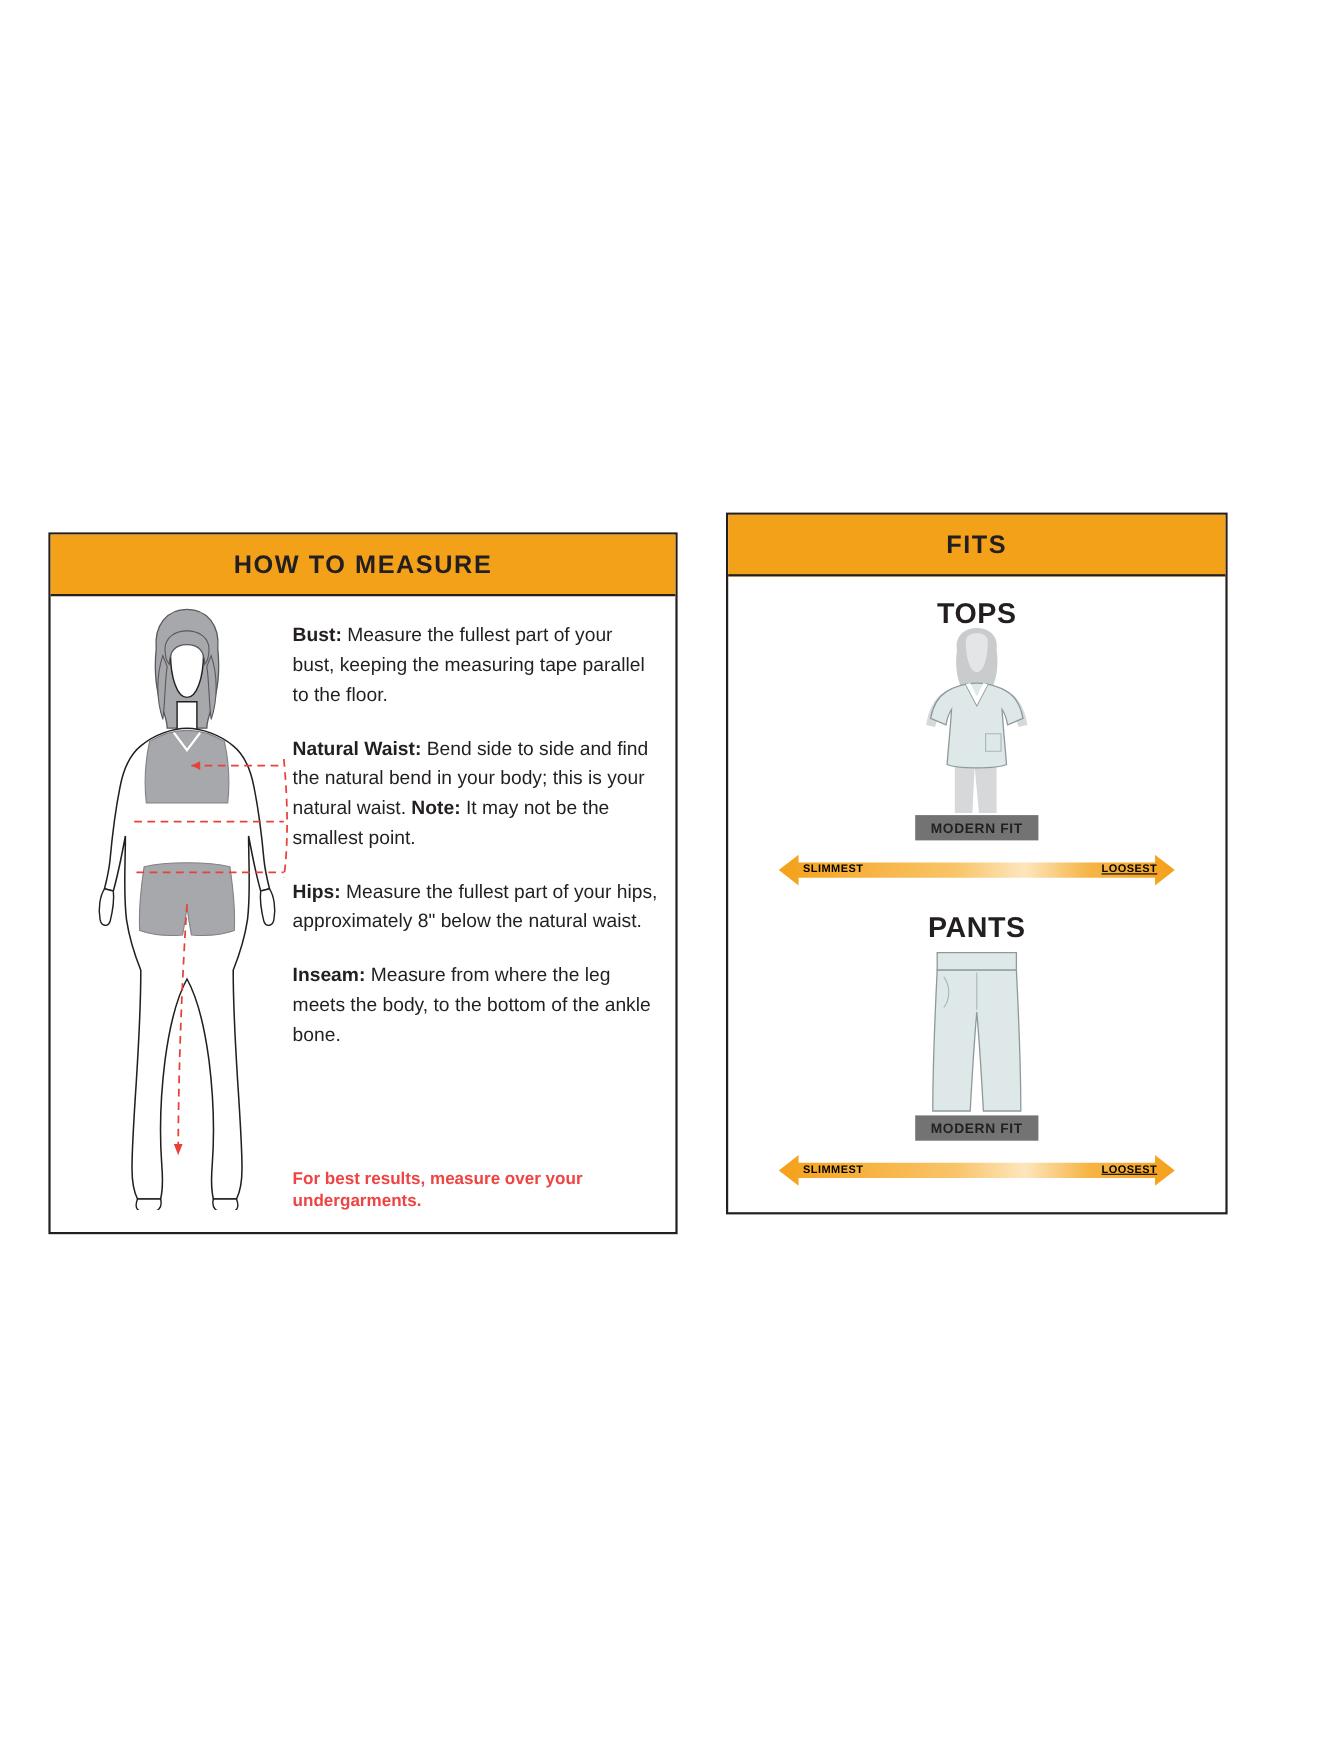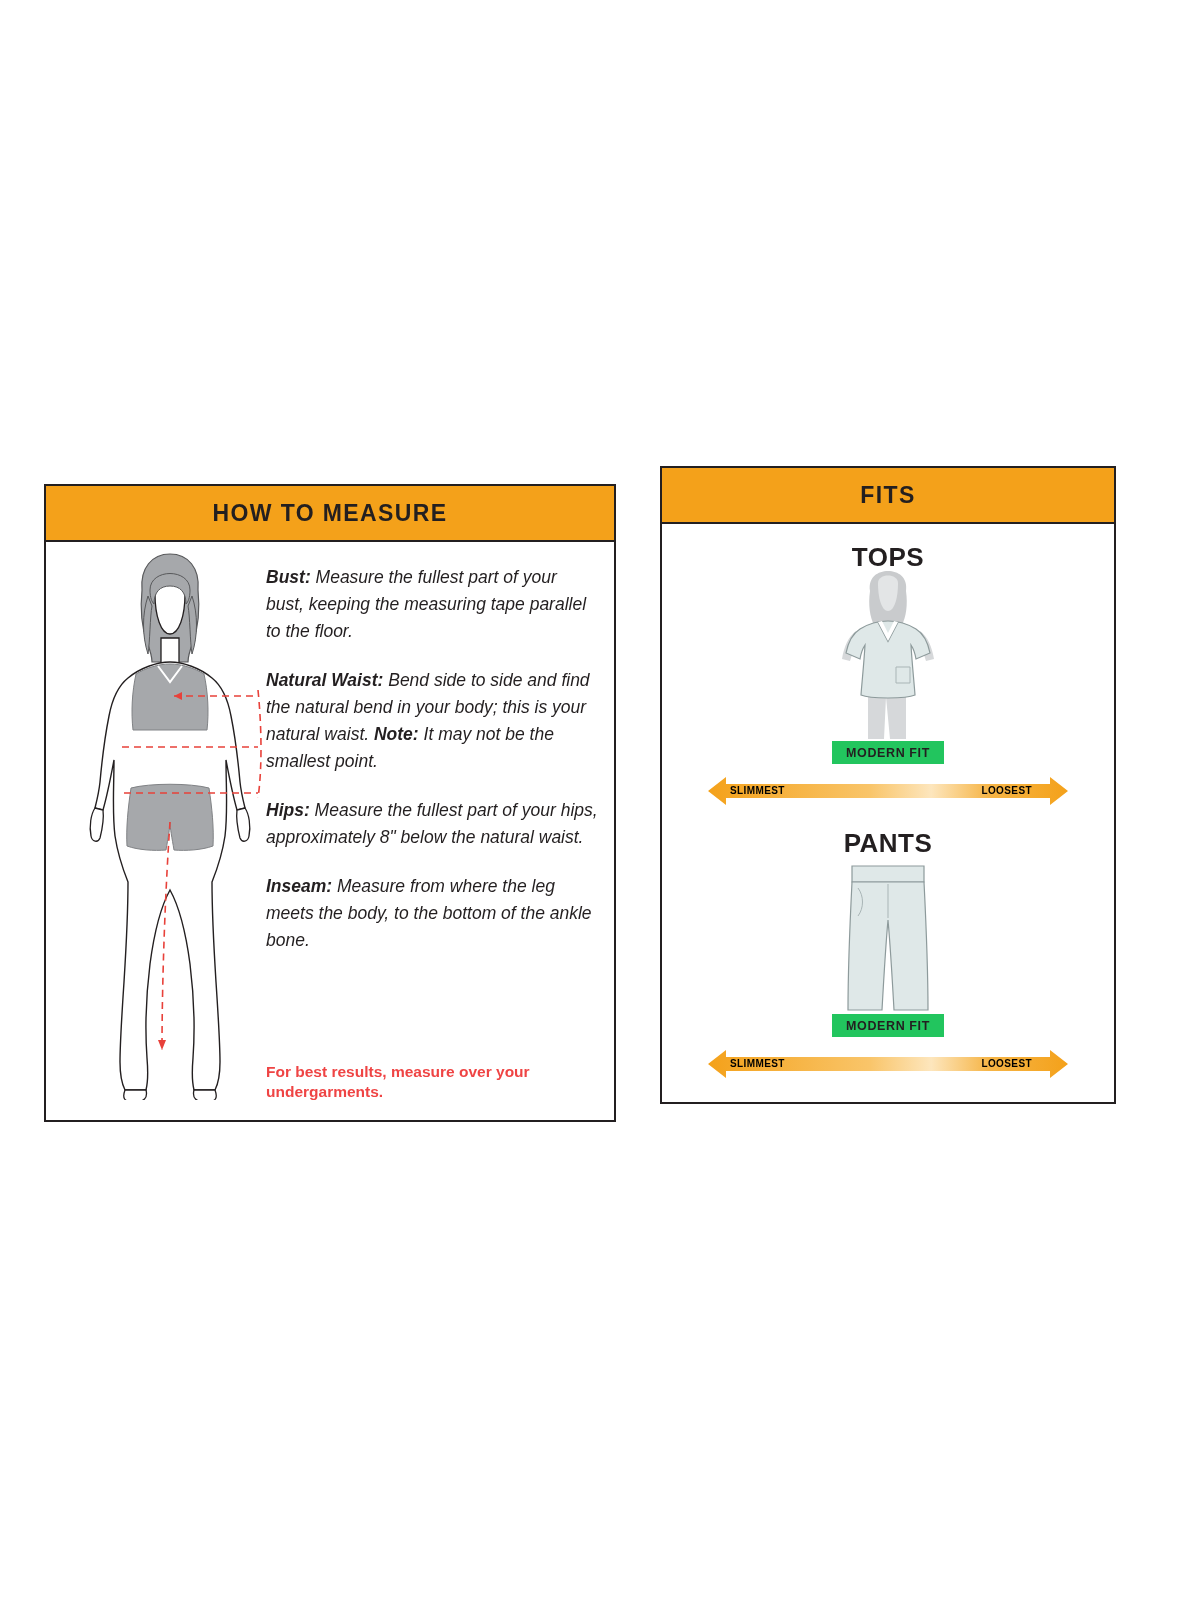--- a/index.html
+++ b/index.html
@@ -66,21 +66,20 @@
     position: absolute;
     left: 220px;
     top: 22px;
     width: 332px;
     color: #231f20;
   }
   .measure-para {
     font-size: 17.5px;
     line-height: 27px;
     margin: 0 0 22px 0;
-    font-style: italic;
   }
   .measure-para b {
     font-weight: bold;
   }
   .measure-footnote {
     position: absolute;
     left: 220px;
     bottom: 18px;
     width: 340px;
     font-size: 15.5px;
@@ -98,21 +97,21 @@
     margin: 0;
   }
   .garment-box {
     display: flex;
     justify-content: center;
     align-items: flex-end;
   }
   .fit-badge {
     display: block;
     margin: 0 auto;
-    background: #22c55e;
+    background: #737373;
     color: #231f20;
     font-size: 12.5px;
     font-weight: bold;
     letter-spacing: 0.6px;
     padding: 5px 14px 4px 14px;
     width: max-content;
   }
   .scale-wrap {
     position: relative;
     width: 360px;
@@ -121,21 +120,21 @@
   }
   .scale-label {
     position: absolute;
     top: 11px;
     font-size: 10px;
     font-weight: bold;
     color: #000000;
     letter-spacing: 0.4px;
   }
   .scale-label.left { left: 22px; }
-  .scale-label.right { right: 36px; }
+  .scale-label.right { right: 16px; text-decoration: underline; }
 
   
   #fits-body { padding-top: 12px; }
   .tops-title { margin-top: 6px; }
   .pants-title { margin-top: 20px; }
 </style>
 </head>
 <body>
 
 <section class="panel" id="panel-measure">

